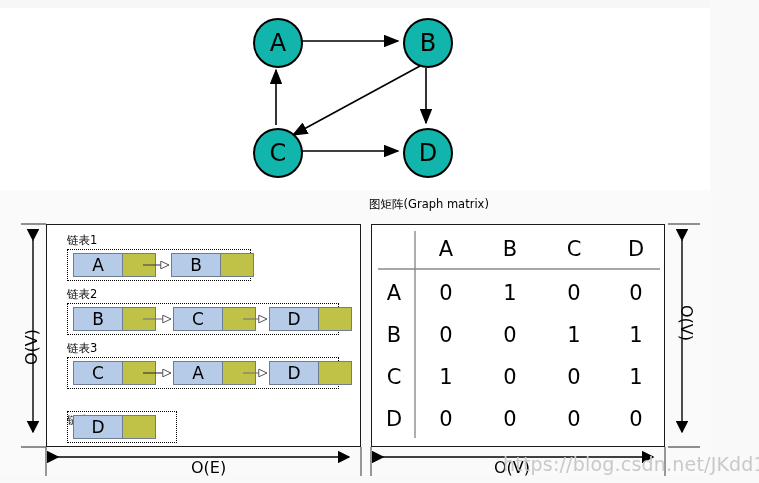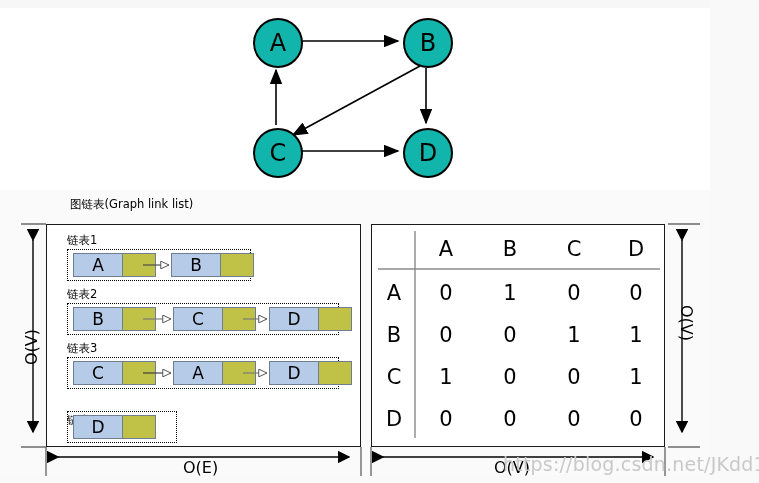--- a/index.html
+++ b/index.html
@@ -87,21 +87,21 @@
         <span>B</span>
       </div>
     <div class="node" style="left:253px;top:120px">
         <span>C</span>
       </div>
     <div class="node" style="left:403px;top:120px">
         <span>D</span>
       </div>
   </div>
 
-  <div class="caption" style="left:70px;top:197px">图链表(Graph link list)</div>
+  <div class="caption" style="left:369px;top:197px">图矩阵(Graph matrix)</div>
 
   <div class="panel" style="left:46px;top:224px;width:315px;height:223px;">
 
     <div class="ll-label" style="left:20px;top:8px">链表1</div>
     <div class="ll-group" style="left:20px;top:24px;width:184px;height:32px;"></div>
     <div class="node-box" style="left:26px;top:28px">
       <div class="nb-data">A</div>
       <div class="nb-next"></div>
     </div>
     <div class="node-box" style="left:124px;top:28px">
@@ -215,19 +215,19 @@
     <line x1="668" y1="224" x2="700" y2="224" stroke="#555" stroke-width="1.3"></line>
     <line x1="668" y1="447" x2="700" y2="447" stroke="#555" stroke-width="1.3"></line>
     <line x1="682" y1="240" x2="682" y2="432" stroke="#000" stroke-width="1.4" marker-start="url(#mh)" marker-end="url(#mh)"></line>
 
     <line x1="371" y1="447" x2="371" y2="476" stroke="#555" stroke-width="1.2"></line>
     <line x1="665" y1="447" x2="665" y2="476" stroke="#555" stroke-width="1.2"></line>
     <line x1="383" y1="457" x2="653" y2="457" stroke="#000" stroke-width="1.4" marker-start="url(#mh)" marker-end="url(#mh)"></line>
   </svg>
 
   <div class="meas-label vert-up" style="left:22px;top:365px">O(V)</div>
-  <div class="meas-label" style="left:183px;top:458px">O(E)</div>
+  <div class="meas-label" style="left:191px;top:458px">O(E)</div>
   <div class="meas-label vert-down" style="left:696px;top:305px">O(V)</div>
   <div class="meas-label" style="left:494px;top:458px">O(V)</div>
 
   <div class="watermark" style="left:503px;top:453px">https://blog.csdn.net/JKdd123456</div>
 
 </div>
 
 </body></html>

